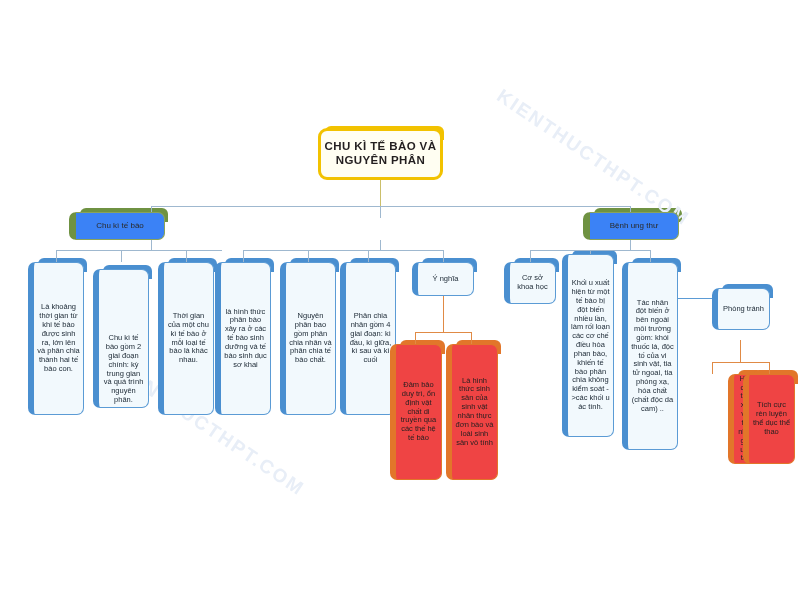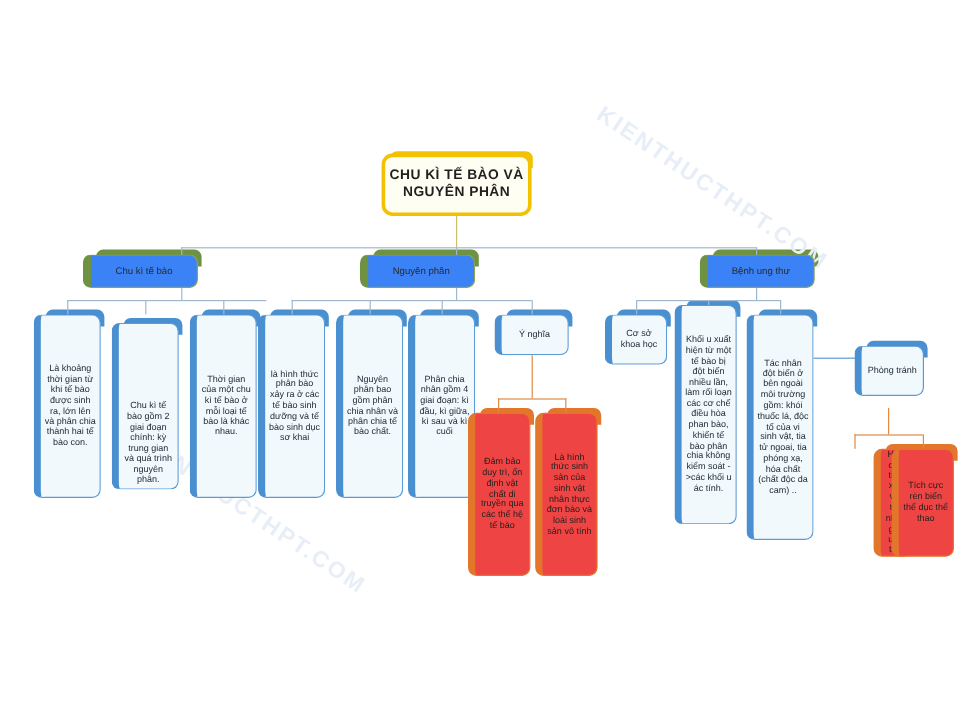--- a/index.html
+++ b/index.html
@@ -117,23 +117,20 @@
   <div class="ln v orange" style="left:712px;top:362px;height:12px;"></div>
   <div class="ln v orange" style="left:769px;top:362px;height:12px;"></div>
 
   <div class="node n-root" style="left:318px;top:128px;width:125px;height:52px;">
     <span class="tx">CHU KÌ TẾ BÀO VÀ NGUYÊN PHÂN</span>
   </div>
 
   <div class="node n-grn" style="left:69px;top:212px;width:96px;height:28px;">
     <span class="tx">Chu kì tế bào</span>
   </div>
-  <div class="node n-grn" style="left:300px;top:212px;width:96px;height:28px;">
-    <span class="tx">Nguyên phân</span>
-  </div>
   <div class="node n-grn" style="left:583px;top:212px;width:96px;height:28px;">
     <span class="tx">Bệnh ung thư</span>
   </div>
 
   <div class="node n-blu" style="left:28px;top:262px;width:56px;height:153px;">
     <span class="tx">Là khoảng thời gian từ khi tế bào được sinh ra, lớn lên và phân chia thành hai tế bào con.</span>
   </div>
   <div class="node n-blu" style="left:93px;top:269px;width:56px;height:139px;align-items:flex-end;">
     <span class="tx">Chu kì tế bào gồm 2 giai đoạn chính: kỳ trung gian và quá trình nguyên phân.</span>
   </div>
@@ -171,16 +168,16 @@
     <span class="tx">Tác nhân đột biến ở bên ngoài môi trường gồm: khói thuốc lá, độc tố của vi sinh vật, tia tử ngoai, tia phóng xạ, hóa chất (chất độc da cam) ..</span>
   </div>
 
   <div class="node n-blu" style="left:712px;top:288px;width:58px;height:42px;">
     <span class="tx">Phòng tránh</span>
   </div>
   <div class="node n-org" style="left:686px;top:374px;width:32px;height:90px;margin-left:42px;">
     <span class="tx">Hạn chế tiếp xúc với tác nhân gây ung thư</span>
   </div>
   <div class="node n-org" style="left:743px;top:374px;width:52px;height:90px;">
-    <span class="tx">Tích cực rèn biến thể dục thể thao</span>
+    <span class="tx">Tích cực rèn luyện thể dục thể thao</span>
   </div>
 
 </div>
 
 </body></html>

